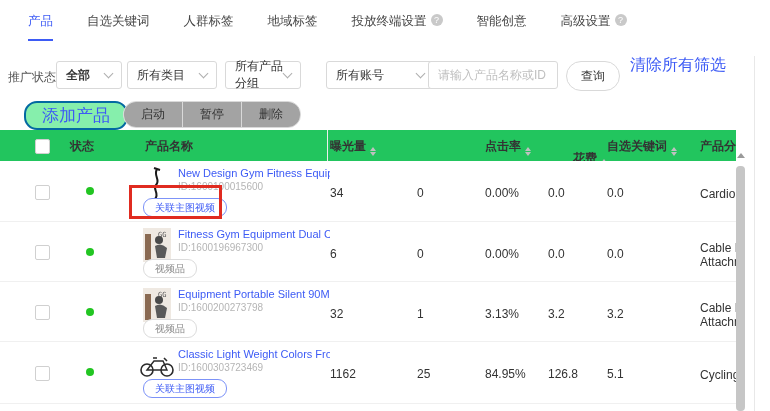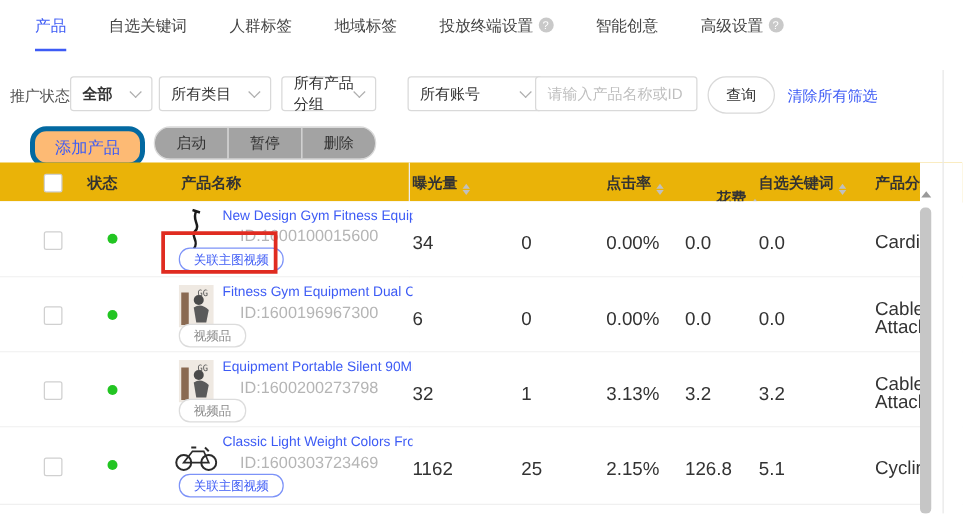--- a/index.html
+++ b/index.html
@@ -19,49 +19,49 @@
         transform:rotate(45deg);margin-top:-3px;flex:none;}
   .s1{left:56px;width:66px;font-weight:600;}
   .s2{left:127px;width:90px;}
   .s3{left:225px;width:76px;}
   .s4{left:326px;width:108px;}
   .search{position:absolute;left:428px;top:61px;width:130px;height:28px;border:1px solid #d9d9d9;border-radius:3px;
           font-size:12px;padding:0 9px;box-sizing:border-box;color:#333;outline:none;font-family:"Liberation Sans",sans-serif;}
   .search::placeholder{color:#bfbfbf;}
   .btn-query{position:absolute;left:566px;top:61px;width:52px;height:28px;border:1px solid #d9d9d9;border-radius:15px;
              background:#fff;font-size:12px;color:#333;display:flex;align-items:center;justify-content:center;cursor:pointer;}
-  .clear-link{position:absolute;left:630px;top:69px;font-size:12px;color:#3d5bf5;cursor:pointer;}
-  
-  .btn-add{position:absolute;left:24px;top:101px;height:25px;padding:0 16px;border:4px solid #0369a1;border-radius:13px;
-           color:#3d5bf5;font-size:13px;background:#fdba74;display:flex;align-items:center;cursor:pointer;}
+  .clear-link{position:absolute;left:630px;top:55px;font-size:16px;color:#3d5bf5;cursor:pointer;}
+  
+  .btn-add{position:absolute;left:24px;top:101px;height:25px;padding:0 16px;border:2px solid #0369a1;border-radius:13px;
+           color:#3d5bf5;font-size:17px;background:#86efac;display:flex;align-items:center;cursor:pointer;}
   .btn-group{position:absolute;left:123px;top:101px;height:25px;border:1px solid #d9d9d9;border-radius:13px;
              display:flex;align-items:stretch;overflow:hidden;background:#fff;}
   .btn-group .gbtn{padding:0 17px;font-size:12px;color:#333;display:flex;align-items:center;cursor:pointer;background:#a3a3a3;border:none;
                    font-family:"Liberation Sans",sans-serif;}
   .btn-group .gbtn + .gbtn{border-left:1px solid #d9d9d9;}
   
-  .thead{position:absolute;left:0;top:130px;width:770px;height:31px;border-bottom:1px solid #e8e8e8;background:#eab308;}
+  .thead{position:absolute;left:0;top:130px;width:770px;height:31px;border-bottom:1px solid #e8e8e8;background:#22c55e;}
   .th{position:absolute;top:8px;font-size:12px;font-weight:700;color:#333;white-space:nowrap;}
   .cb{position:absolute;width:13px;height:13px;border:1px solid #d0d0d0;border-radius:2px;background:#fff;cursor:pointer;}
   .sort{display:inline-flex;flex-direction:column;gap:1px;margin-left:4px;transform:translateY(1px);cursor:pointer;}
   .sort i{display:block;width:0;height:0;border-left:3.5px solid transparent;border-right:3.5px solid transparent;}
   .sort .up{border-bottom:4px solid #c0c0c0;}
   .sort .dn{border-top:4px solid #c0c0c0;}
   .vline{position:absolute;left:327px;top:130px;width:1px;height:274px;background:#ededed;}
   .row{position:absolute;left:0;width:770px;background:#fff;border-bottom:1px solid #f0f0f0;box-sizing:border-box;}
   .dot{position:absolute;left:86px;top:26px;width:8px;height:8px;border-radius:50%;}
   .pimg{position:absolute;left:143px;top:6px;width:28px;height:34px;display:flex;align-items:center;justify-content:center;}
   .pname{position:absolute;left:178px;top:6px;font-size:11px;color:#3d5bf5;white-space:nowrap;max-width:152px;overflow:hidden;
          text-decoration:none;cursor:pointer;display:block;}
-  .pid{position:absolute;left:192px;top:20px;font-size:13px;color:#b5b5b5;white-space:nowrap;}
+  .pid{position:absolute;left:178px;top:20px;font-size:10px;color:#b5b5b5;white-space:nowrap;}
   .badge{position:absolute;left:143px;top:37px;height:17px;padding:0 11px;border-radius:9px;font-size:10px;
          display:flex;align-items:center;white-space:nowrap;background:#fff;}
   .badge.link-style{border:1px solid #7d93f8;color:#3d5bf5;cursor:pointer;}
   .badge.tag-style{border:1px solid #dcdcdc;color:#8a8a8a;}
-  .cell{position:absolute;top:25px;font-size:15px;color:#333;white-space:nowrap;}
+  .cell{position:absolute;top:25px;font-size:12px;color:#333;white-space:nowrap;}
   .c-imp{left:330px;} .c-clk{left:417px;} .c-ctr{left:485px;} .c-cost{left:548px;} .c-avg{left:607px;}
   .c-grp{left:700px;top:19px;line-height:14px;} .c-grp span{display:block;}
   .c-grp.single{top:26px;}
   
   .red-box{position:absolute;left:129px;top:185px;width:93px;height:34px;border:3px solid #e02b20;box-sizing:border-box;}
   
   .right-cover{position:absolute;left:736px;top:130px;width:34px;height:281px;background:#fff;}
   .sb-thumb{position:absolute;left:736px;top:166px;width:9px;height:245px;background:#c6c6c6;border-radius:4px;cursor:pointer;}
   .sb-up{position:absolute;left:737px;top:153px;width:0;height:0;border-left:4px solid transparent;
          border-right:4px solid transparent;border-bottom:5px solid #9a9a9a;cursor:pointer;}
@@ -238,21 +238,21 @@
           <circle cx="27" cy="15" r="6" fill="none" stroke="#2b2b2b" stroke-width="1.6"></circle>
           <path d="M7 15 L14 6 L23 6 L27 15 L16 15 Z" fill="none" stroke="#2b2b2b" stroke-width="1.4"></path>
           <path d="M13 3 h4 M24 3 l3 3" stroke="#2b2b2b" stroke-width="1.6"></path>
         </svg>
     </span>
     <a class="pname">Classic Light Weight Colors Front ...</a>
     <div class="pid">ID:1600303723469</div>
     <span class="badge link-style">关联主图视频</span>
     <span class="cell c-imp">1162</span>
     <span class="cell c-clk">25</span>
-    <span class="cell c-ctr">2.15%</span>
+    <span class="cell c-ctr">84.95%</span>
     <span class="cell c-cost">126.8</span>
     <span class="cell c-avg">5.1</span>
     <span class="cell c-grp single">
         <span>Cycling</span>
         <span></span>
       </span>
   </div>
 
   <div class="right-cover"></div>
   <div class="sb-up"></div>

